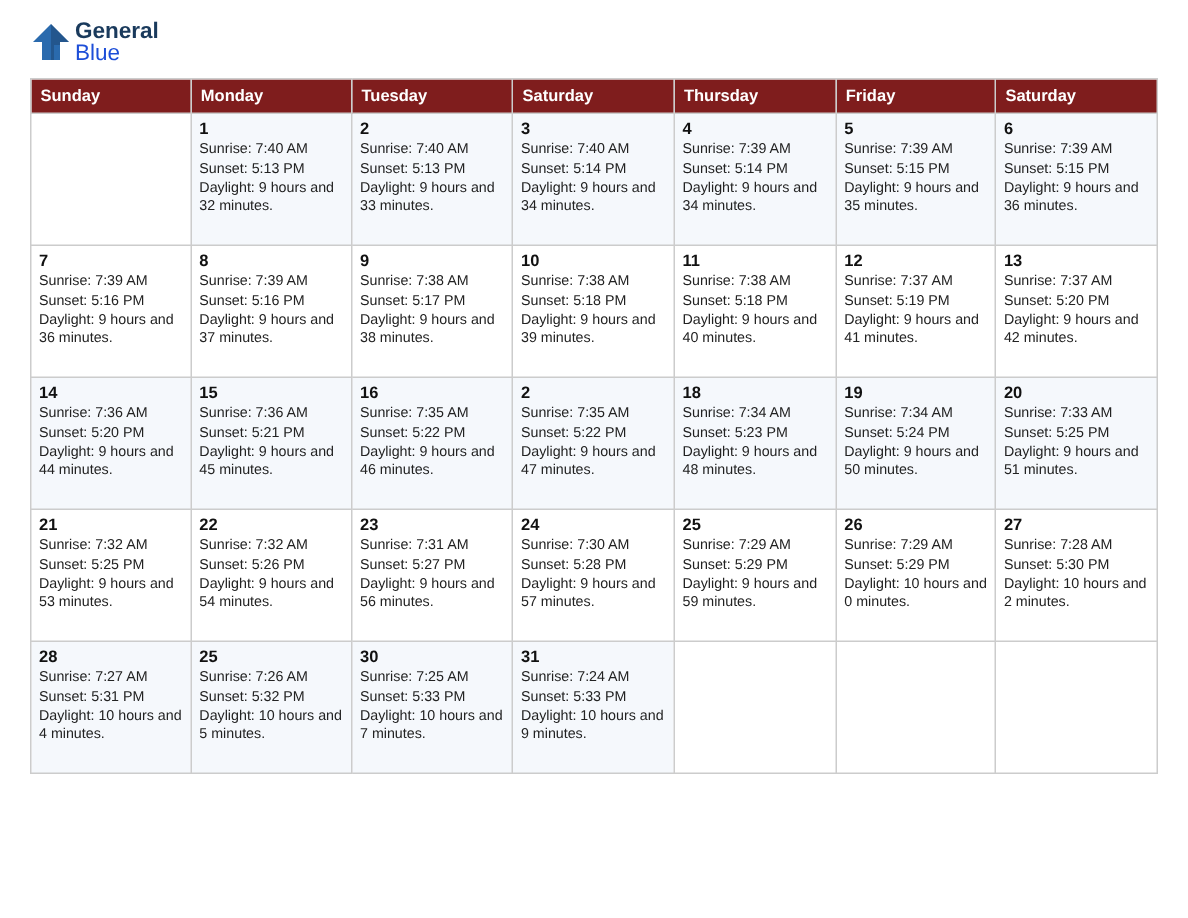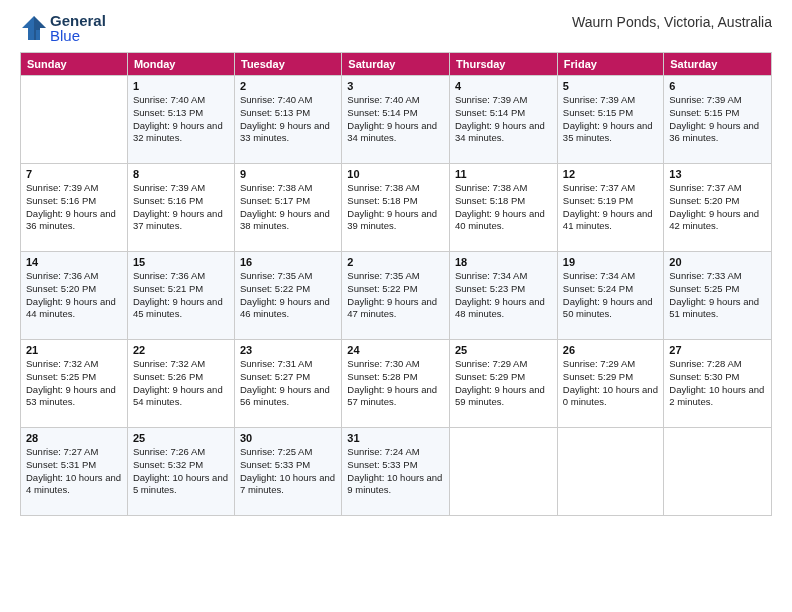--- a/index.html
+++ b/index.html
@@ -43,21 +43,21 @@
       font-size: 14px;
       color: #333;
       margin-top: 2px;
     }
     .calendar {
       width: 100%;
       border-collapse: collapse;
       font-size: 10px;
     }
     .calendar th {
-      background: #be185d;
+      background: #7f1d1d;
       color: #fff;
       text-align: left;
       padding: 5px 6px;
       font-size: 11px;
       font-weight: bold;
       border: 1px solid #ccc;
     }
     .calendar td {
       border: 1px solid #ccc;
       vertical-align: top;
@@ -96,21 +96,20 @@
       <svg class="logo-icon" viewBox="0 0 28 28">
         <polygon points="14,2 26,14 20,14 20,26 8,26 8,14 2,14" fill="#2a6aad"></polygon>
         <polygon points="14,2 26,14 20,14 20,16 16,16 16,26 14,26" fill="#1a3a5c" opacity="0.4"></polygon>
       </svg>
       <div>
         <div style="font-size:15px;font-weight:bold;color:#1a3a5c;">General</div>
         <div style="font-size:15px;font-weight:normal;color:#1d4ed8;margin-top:-2px;">Blue</div>
       </div>
     </div>
     <div class="title-block">
-      <div class="location-title">Waurn Ponds, Victoria, Australia</div>
     </div>
   </div>
 
   <table class="calendar">
     <thead>
       <tr>
         <th>Sunday</th>
         <th>Monday</th>
         <th>Tuesday</th>
         <th>Saturday</th>

